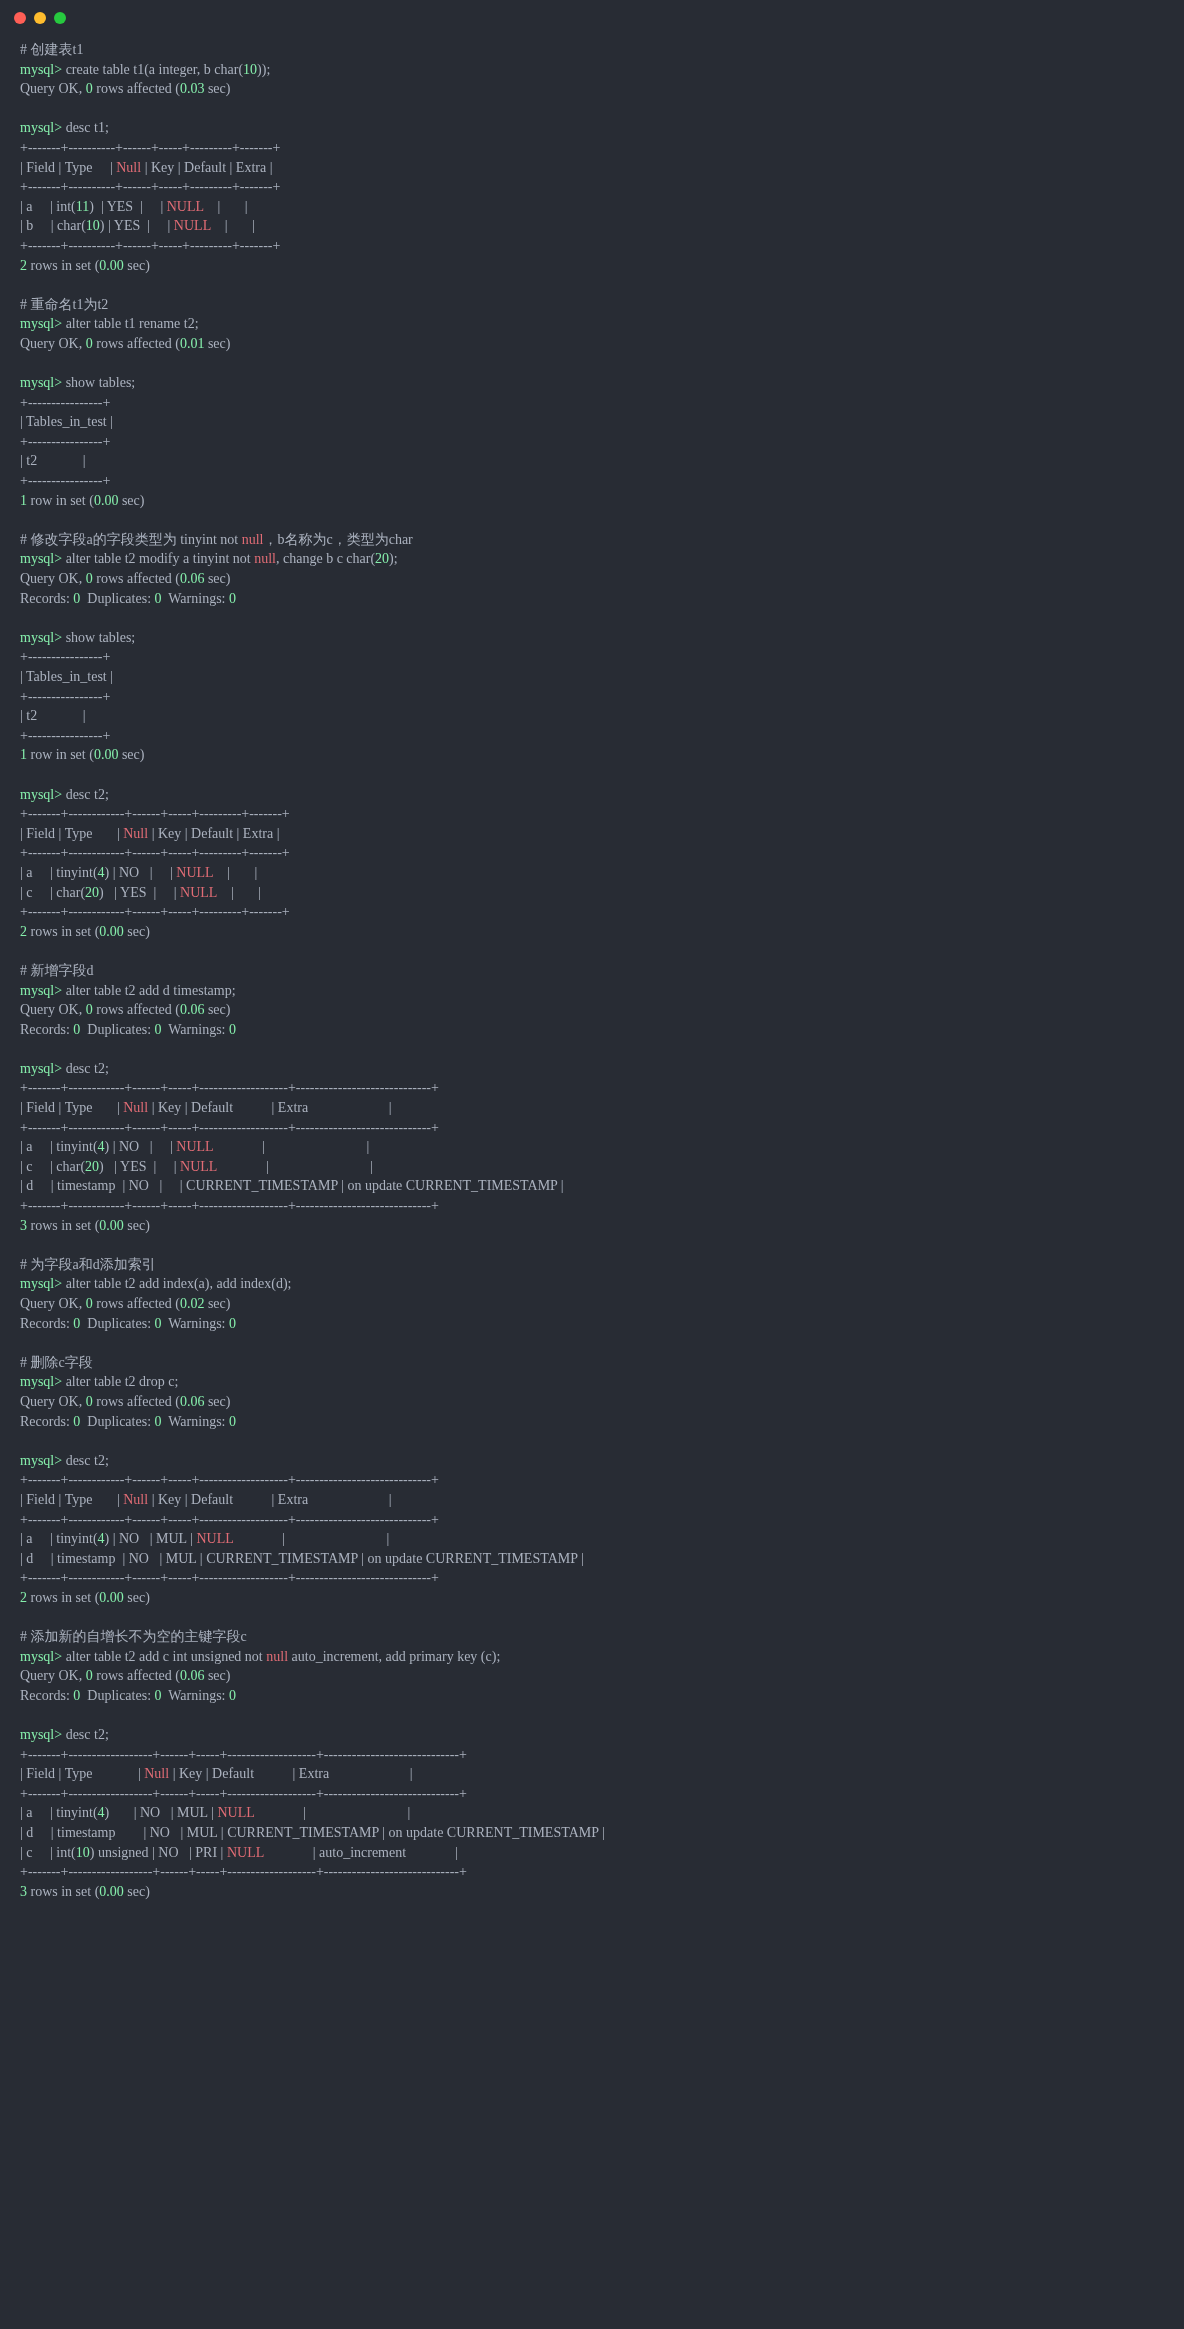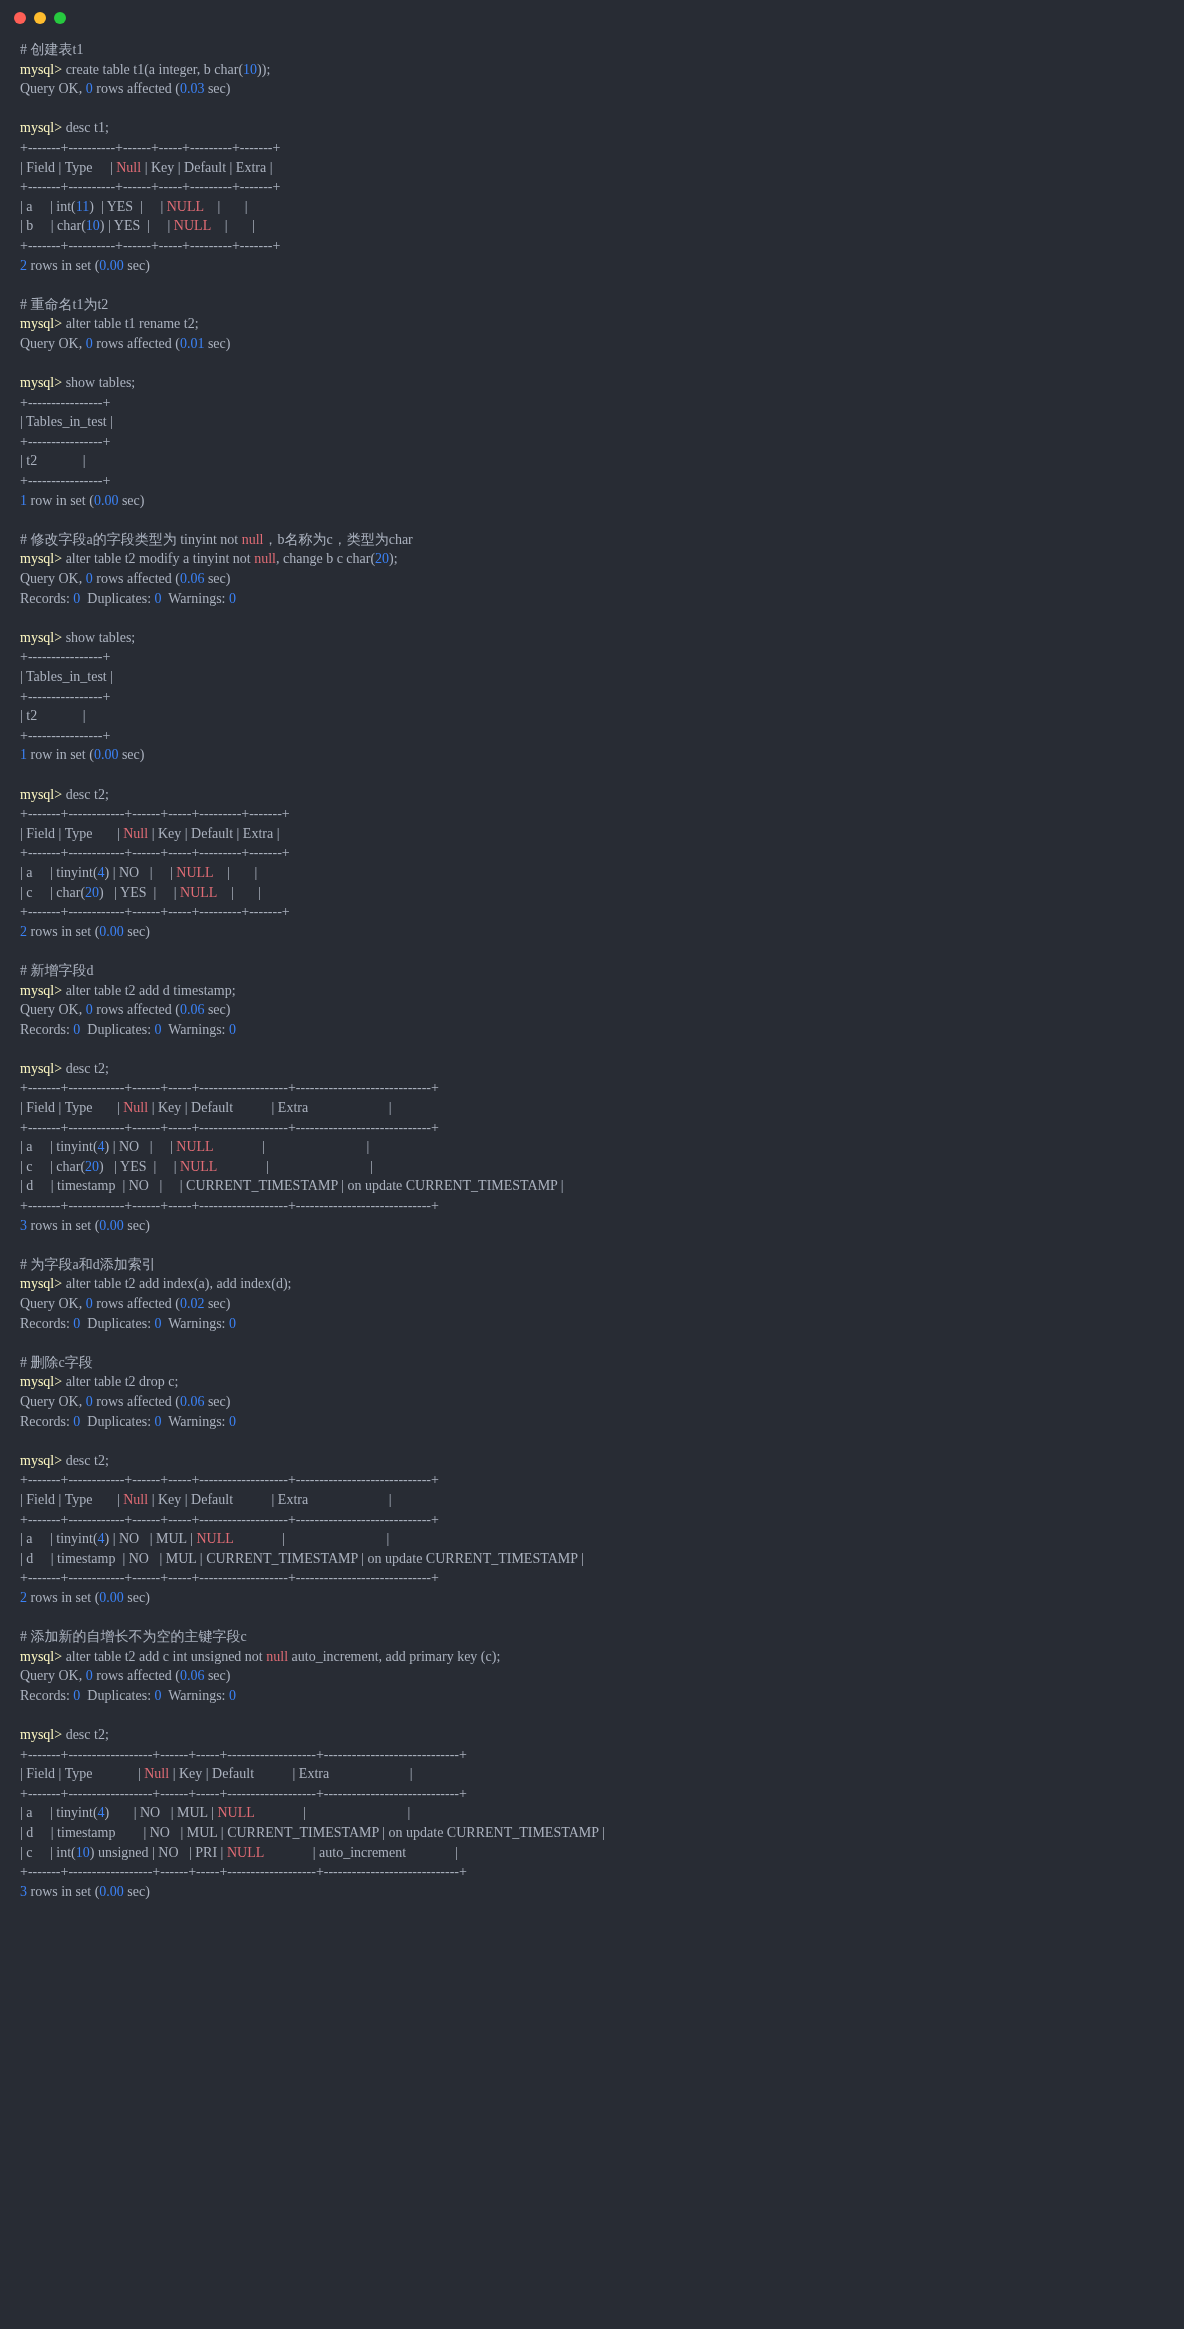--- a/index.html
+++ b/index.html
@@ -23,23 +23,23 @@
 }
 .red { background: #ff5f56; }
 .yellow { background: #ffbd2e; }
 .green { background: #27c93f; }
 .terminal {
   padding: 10px 20px 20px;
   white-space: pre;
   font-family: Liberation Serif, serif;
 }
 .comment { color: #abb2bf; }
-.prompt { color: #fef9c3; }
+.prompt { color: #86efac; }
 .kw { color: #e06c75; text-align: right; }
-.num { color: #3b82f6; }
+.num { color: #86efac; }
 </style>
 </head>
 <body>
 
 <div class="window-chrome">
   <div class="traffic-light red"></div>
   <div class="traffic-light yellow"></div>
   <div class="traffic-light green"></div>
 </div>
 

